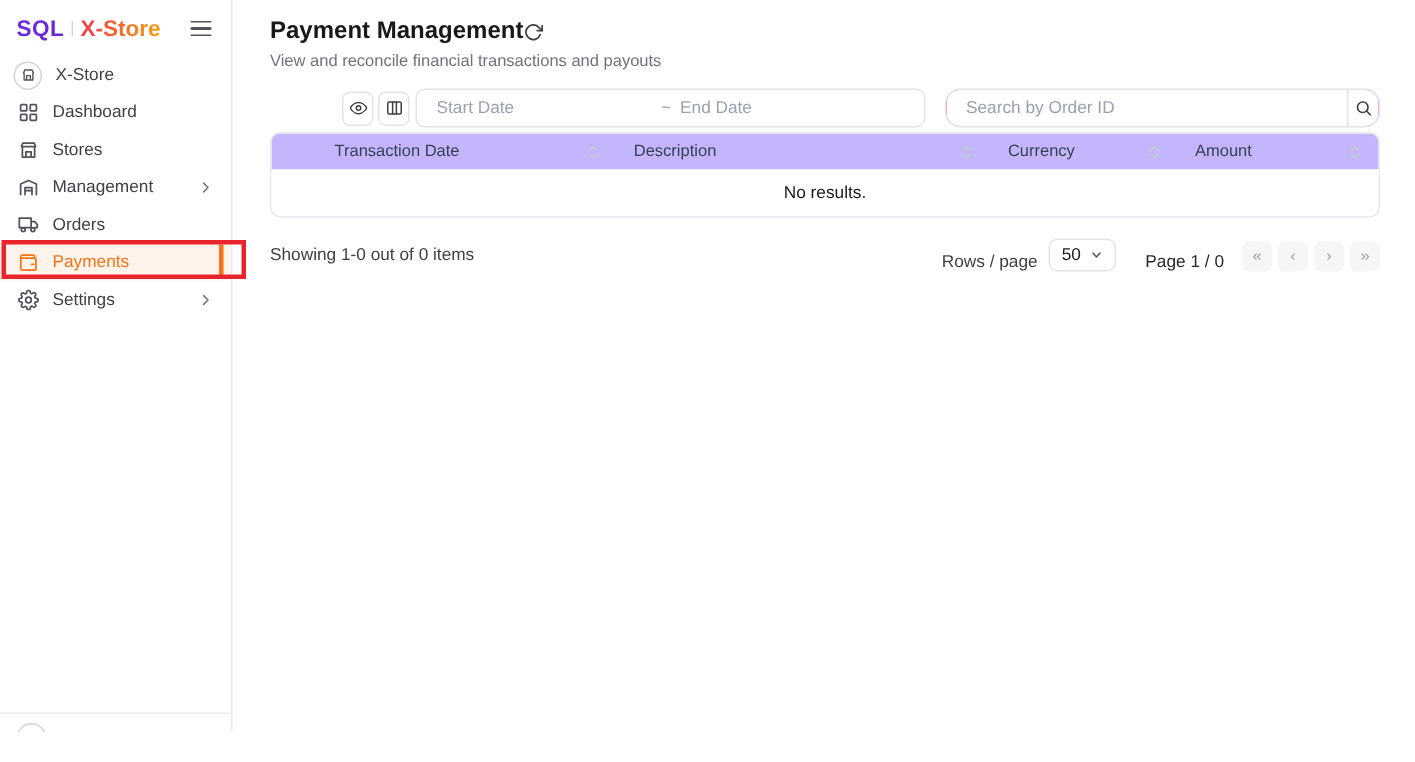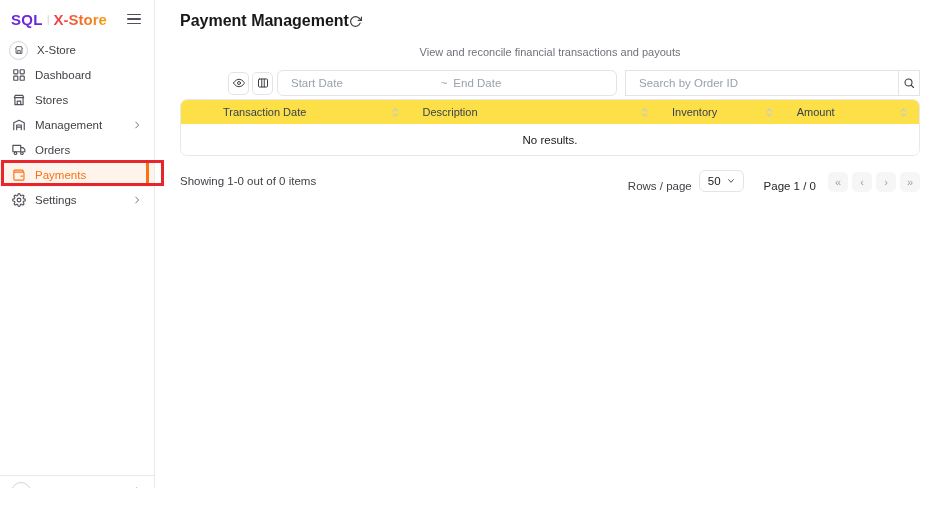--- a/index.html
+++ b/index.html
@@ -43,48 +43,48 @@
   
   .annotation { position:absolute; left:1px; top:160px; width:163px; height:26px;
                 border:3px solid #e8252c; z-index:10; pointer-events:none; }
 
   
   .main { position:absolute; left:155px; top:0; right:0; bottom:0; padding:12px 23px 0 25px; }
   .title-row { display:flex; align-items:center; }
   .page-title { font-size:16px; font-weight:bold; color:#18181b; }
   .refresh-btn { background:none; border:none; cursor:pointer; display:flex; padding:0; }
   .refresh-btn svg { width:13px; height:13px; stroke:#3f3f46; }
-  .subtitle { margin-top:16px; font-size:11px; color:#71717a;text-align:center; }
+  .subtitle { margin-top:5px; font-size:11px; color:#71717a; }
 
   .filter-row { margin-top:12px; display:flex; align-items:center; height:26px;padding-left:48px; }
   .icon-btn { width:21px; height:23px; border:1px solid #e4e4e7; border-radius:5px; background:#fff;
               display:flex; align-items:center; justify-content:center; cursor:pointer; flex:none; }
   .icon-btn + .icon-btn { margin-left:3px; }
   .icon-btn svg { width:12px; height:12px; stroke:#3f3f46; }
   .date-range { margin-left:4px; width:340px; height:26px; border:1px solid #e4e4e7; border-radius:6px;
                 display:flex; align-items:center; padding:0 13px; background:#fff; }
   .date-range input { border:none; outline:none; flex:1; min-width:0; font-size:11.5px;
                       font-family:inherit; color:#18181b; background:transparent; }
   .date-range input::placeholder { color:#9aa1ac; }
   .tilde { color:#9aa1ac; font-size:11.5px; margin-right:6px; }
-  .search-group { margin-left:8px; flex:1; height:26px; border:1px solid #e4e4e7; border-radius:0;
+  .search-group { margin-left:13px; flex:1; height:26px; border:1px solid #e4e4e7; border-radius:10px;
                   display:flex; overflow:hidden; background:#d946ef; }
   .search-group input { border:none; outline:none; flex:1; min-width:0; padding:0 13px;
                         font-size:11.5px; font-family:inherit; color:#18181b; }
   .search-group input::placeholder { color:#9aa1ac; }
   .search-btn { width:21px; border:none; border-left:1px solid #e4e4e7; background:#fff;
                 display:flex; align-items:center; justify-content:center; cursor:pointer; }
   .search-btn svg { width:12px; height:12px; stroke:#3f3f46; }
 
   .expand-row { margin-top:6px; height:18px; display:flex; justify-content:flex-end;
                 align-items:center; gap:5px; color:#f97316; font-size:11px; cursor:pointer; }
   .expand-row svg { width:9px; height:9px; stroke:#f97316; }
 
   .table { margin-top:3px; border:1px solid #e8e8ec; border-radius:7px; overflow:hidden; }
-  .thead { display:flex; background:#fde047; height:24px; align-items:center;
+  .thead { display:flex; background:#c4b5fd; height:24px; align-items:center;
            font-size:11px; color:#374151; }
   .th { display:flex; align-items:center; justify-content:space-between;
         padding:0 10px 0 12px; height:100%; }
   .th.c0 { width:31.1%; padding-left:42px; }
   .th.c1 { width:33.8%; }
   .th.c2 { width:16.9%; }
   .th.c3 { width:18.2%; }
   .sort-icon { width:11px; height:11px; stroke:#c4cad3; cursor:pointer; flex:none; }
   .empty-row { height:31px; display:flex; align-items:center; justify-content:center;
                font-size:11.5px; color:#18181b; background:#fff; }
@@ -246,21 +246,21 @@
               <path d="M7 9l5-5 5 5M7 15l5 5 5-5"></path>
             </svg>
         </div>
         <div class="th c1">
           <span>Description</span>
           <svg class="sort-icon" viewBox="0 0 24 24" fill="none" stroke-width="2.6" stroke-linecap="round" stroke-linejoin="round">
               <path d="M7 9l5-5 5 5M7 15l5 5 5-5"></path>
             </svg>
         </div>
         <div class="th c2">
-          <span>Inventory</span>
+          <span>Currency</span>
           <svg class="sort-icon" viewBox="0 0 24 24" fill="none" stroke-width="2.6" stroke-linecap="round" stroke-linejoin="round">
               <path d="M7 9l5-5 5 5M7 15l5 5 5-5"></path>
             </svg>
         </div>
         <div class="th c3">
           <span>Amount</span>
           <svg class="sort-icon" viewBox="0 0 24 24" fill="none" stroke-width="2.6" stroke-linecap="round" stroke-linejoin="round">
               <path d="M7 9l5-5 5 5M7 15l5 5 5-5"></path>
             </svg>
         </div>

